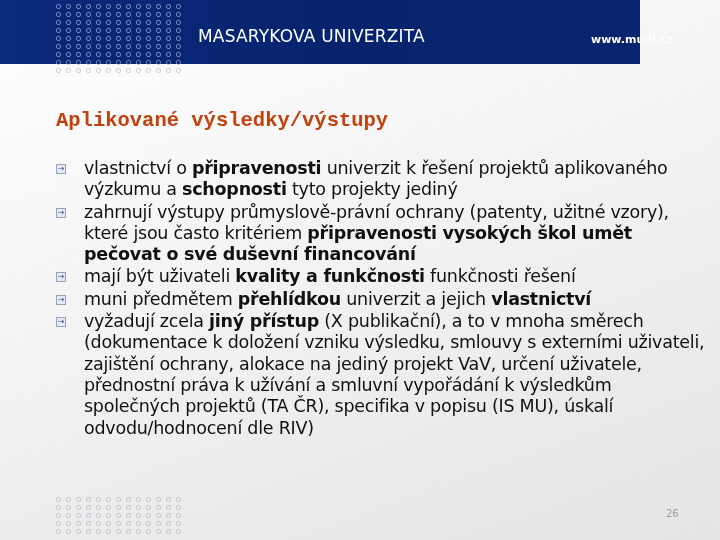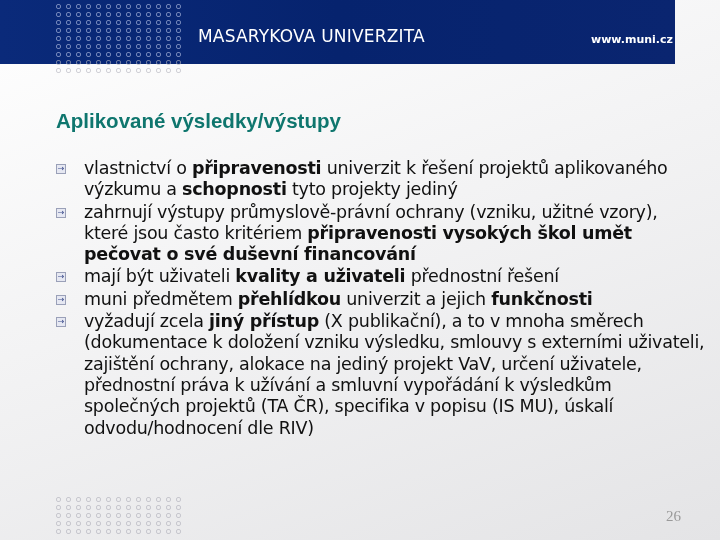--- a/index.html
+++ b/index.html
@@ -4,21 +4,20 @@
 <style>
   html, body { margin:0; padding:0; }
   body {
     width:720px; height:540px; overflow:hidden; position:relative;
     background: linear-gradient(160deg, #ffffff 0%, #f3f3f4 45%, #e4e4e6 100%);
     font-family: "DejaVu Sans", sans-serif;
   }
   .header {
     position:absolute; left:0; top:0; width:640px; height:64px;
     background: linear-gradient(90deg, #0a2a7a 0%, #06236e 50%, #0a2570 100%);
-    padding-left: 35px;
   }
   .dots {
     position:absolute; display:grid; gap:0;
   }
   .dots span {
     display:block; width:5px; height:5px; border:1px solid; border-radius:2px; box-sizing:border-box;
   }
   .dots-top { left:56px; top:4px; grid-template-columns: repeat(13, 10px); grid-auto-rows: 8px; }
   .dots-top span { border-color: rgba(200,210,240,0.55); }
   .dots-top span.light { border-color: rgba(180,180,190,0.6); }
@@ -27,38 +26,38 @@
   .uni-name {
     position:absolute; left:198px; top:26px;
     color:#ffffff; font-family:"DejaVu Sans", sans-serif; font-size:17px; letter-spacing:0.2px;
   }
   .url {
     position:absolute; left:591px; top:33px; color:#ffffff;
     font-family:"DejaVu Sans", sans-serif; font-size:11px; font-weight:bold;
   }
   .title {
     position:absolute; left:56px; top:109px;
-    color:#0f766e; font-family:Liberation Sans, sans-serif; font-weight:bold; font-size:20.5px;
+    color:#c2410c; font-family:Liberation Mono, monospace; font-weight:bold; font-size:20.5px;
     margin:0;
   }
   .bullets {
     position:absolute; left:56px; top:158px; width:650px; margin:0; padding:0; list-style:none;
   }
   .bullet {
     position:relative; padding-left:28px; font-size:17.5px; line-height:21.3px; color:#111;
     margin-bottom:1px; letter-spacing:-0.25px;
   }
   .bullet .b-icon {
     position:absolute; left:0; top:6px; width:10px; height:10px;
     border:1px solid #9aa0b8; background:#e6e8f2; box-sizing:border-box;
     font-size:8px; line-height:8px; color:#3a4a8a; text-align:center;
   }
   .bullet b { font-weight:bold;text-align:right; }
   .page-num {
-    position:absolute; left:666px; top:508px; color:#9a9a9a; font-size:15px;font-family:Liberation Serif, serif;
+    position:absolute; left:666px; top:508px; color:#9a9a9a; font-size:10px;
   }
 </style>
 </head>
 <body>
 
 <div class="header">
   <div class="dots dots-top" id="dotsTop">
       <span></span>
       <span></span>
       <span></span>
@@ -178,23 +177,23 @@
       <span class="light"></span>
     </div>
   <div class="uni-name">MASARYKOVA UNIVERZITA</div>
   <div class="url">www.muni.cz</div>
 </div>
 
 <h1 class="title">Aplikované výsledky/výstupy</h1>
 
 <ul class="bullets" id="bulletList">
     <li class="bullet"><span class="b-icon">→</span><span>vlastnictví o </span><b>připravenosti</b><span> univerzit k řešení projektů aplikovaného výzkumu a </span><b>schopnosti</b><span> tyto projekty jediný</span></li>
-    <li class="bullet"><span class="b-icon">→</span><span>zahrnují výstupy průmyslově-právní ochrany (vzniku, užitné vzory), které jsou často kritériem </span><b>připravenosti vysokých škol umět pečovat o své duševní financování</b></li>
-    <li class="bullet"><span class="b-icon">→</span><span>mají být uživateli </span><b>kvality a uživateli</b><span> přednostní řešení</span></li>
-    <li class="bullet"><span class="b-icon">→</span><span>muni předmětem </span><b>přehlídkou</b><span> univerzit a jejich </span><b>funkčnosti</b></li>
+    <li class="bullet"><span class="b-icon">→</span><span>zahrnují výstupy průmyslově-právní ochrany (patenty, užitné vzory), které jsou často kritériem </span><b>připravenosti vysokých škol umět pečovat o své duševní financování</b></li>
+    <li class="bullet"><span class="b-icon">→</span><span>mají být uživateli </span><b>kvality a funkčnosti</b><span> funkčnosti řešení</span></li>
+    <li class="bullet"><span class="b-icon">→</span><span>muni předmětem </span><b>přehlídkou</b><span> univerzit a jejich </span><b>vlastnictví</b></li>
     <li class="bullet"><span class="b-icon">→</span><span>vyžadují zcela </span><b>jiný přístup</b><span> (X publikační), a to v mnoha směrech (dokumentace k doložení vzniku výsledku, smlouvy s externími uživateli, zajištění ochrany, alokace na jediný projekt VaV, určení uživatele, přednostní práva k užívání a smluvní vypořádání k výsledkům společných projektů (TA ČR), specifika v popisu (IS MU), úskalí odvodu/hodnocení dle RIV)</span></li>
   </ul>
 
 <div class="dots dots-bottom" id="dotsBottom">
     <span></span>
     <span></span>
     <span></span>
     <span></span>
     <span></span>
     <span></span>

